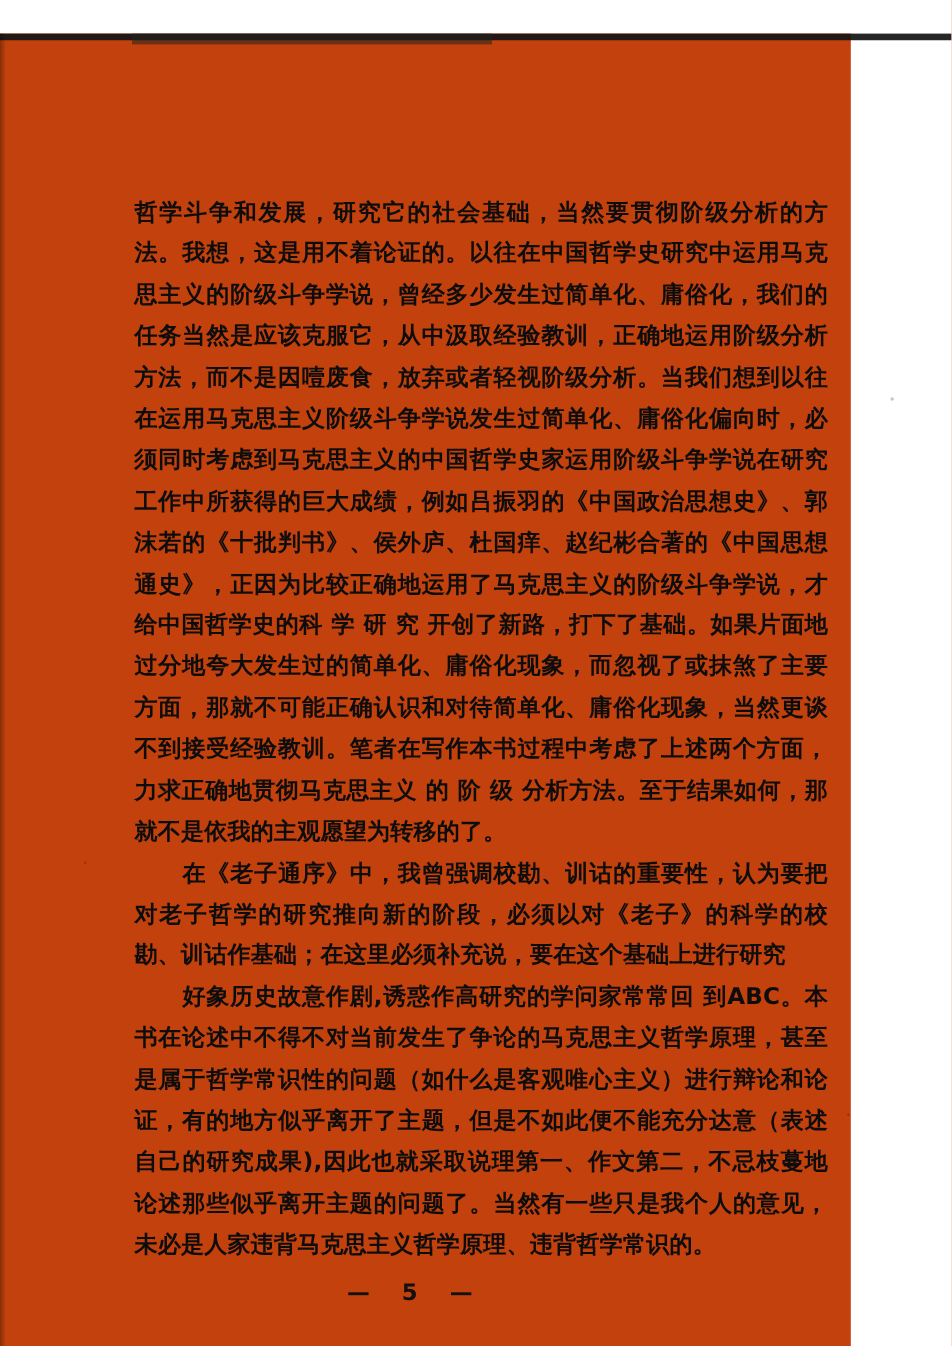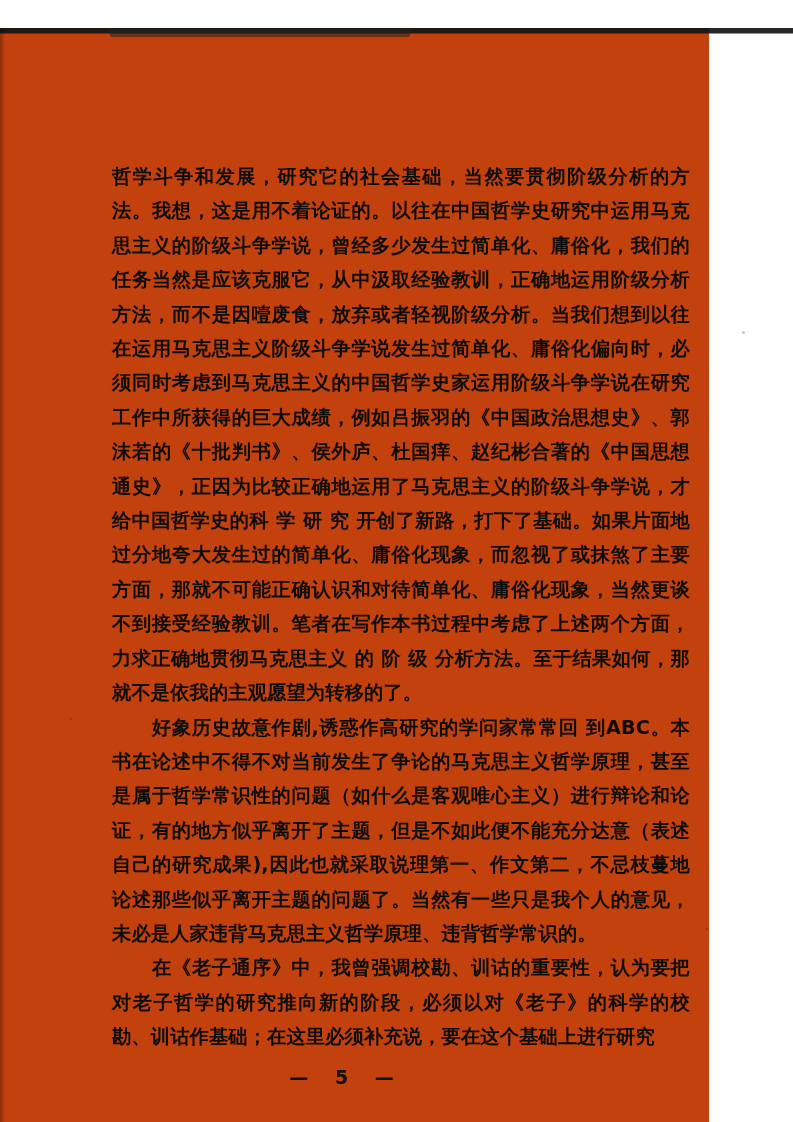--- a/index.html
+++ b/index.html
@@ -128,21 +128,21 @@
   <div class="scan-top-band"></div>
   <div class="scan-left-edge"></div>
   <div class="scan-bottom-edge"></div>
 
   <div class="speckle" style="left:742px; top:303px; width:3px; height:3px;"></div>
   <div class="speckle" style="left:70px; top:690px; width:2px; height:2px;"></div>
   <div class="speckle" style="left:706px; top:900px; width:2px; height:2px;"></div>
 
   <div id="textblock">
     <p class="para">哲学斗争和发展，研究它的社会基础，当然要贯彻阶级分析的方法。我想，这是用不着论证的。以往在中国哲学史研究中运用马克思主义的阶级斗争学说，曾经多少发生过简单化、庸俗化，我们的任务当然是应该克服它，从中汲取经验教训，正确地运用阶级分析方法，而不是因噎废食，放弃或者轻视阶级分析。当我们想到以往在运用马克思主义阶级斗争学说发生过简单化、庸俗化偏向时，必须同时考虑到马克思主义的中国哲学史家运用阶级斗争学说在研究工作中所获得的巨大成绩，例如吕振羽的《中国政治思想史》、郭沫若的《十批判书》、侯外庐、杜国痒、赵纪彬合著的《中国思想通史》，正因为比较正确地运用了马克思主义的阶级斗争学说，才给中国哲学史的科 学 研 究 开创了新路，打下了基础。如果片面地过分地夸大发生过的简单化、庸俗化现象，而忽视了或抹煞了主要方面，那就不可能正确认识和对待简单化、庸俗化现象，当然更谈不到接受经验教训。笔者在写作本书过程中考虑了上述两个方面，力求正确地贯彻马克思主义 的 阶 级 分析方法。至于结果如何，那就不是依我的主观愿望为转移的了。</p>
+    <p class="para indent">在《老子通序》中，我曾强调校勘、训诂的重要性，认为要把对老子哲学的研究推向新的阶段，必须以对《老子》的科学的校勘、训诂作基础；在这里必须补充说，要在这个基础上进行研究</p>
     <p class="para indent">好象历史故意作剧,诱惑作高研究的学问家常常回 到ABC。本书在论述中不得不对当前发生了争论的马克思主义哲学原理，甚至是属于哲学常识性的问题（如什么是客观唯心主义）进行辩论和论证，有的地方似乎离开了主题，但是不如此便不能充分达意（表述自己的研究成果),因此也就采取说理第一、作文第二，不忌枝蔓地论述那些似乎离开主题的问题了。当然有一些只是我个人的意见，未必是人家违背马克思主义哲学原理、违背哲学常识的。</p>
-    <p class="para indent">在《老子通序》中，我曾强调校勘、训诂的重要性，认为要把对老子哲学的研究推向新的阶段，必须以对《老子》的科学的校勘、训诂作基础；在这里必须补充说，要在这个基础上进行研究</p>
   </div>
 
   <div id="footer">
     <span class="pnum">— 5 —</span>
   </div>
 
 </div>
 
 </body></html>

